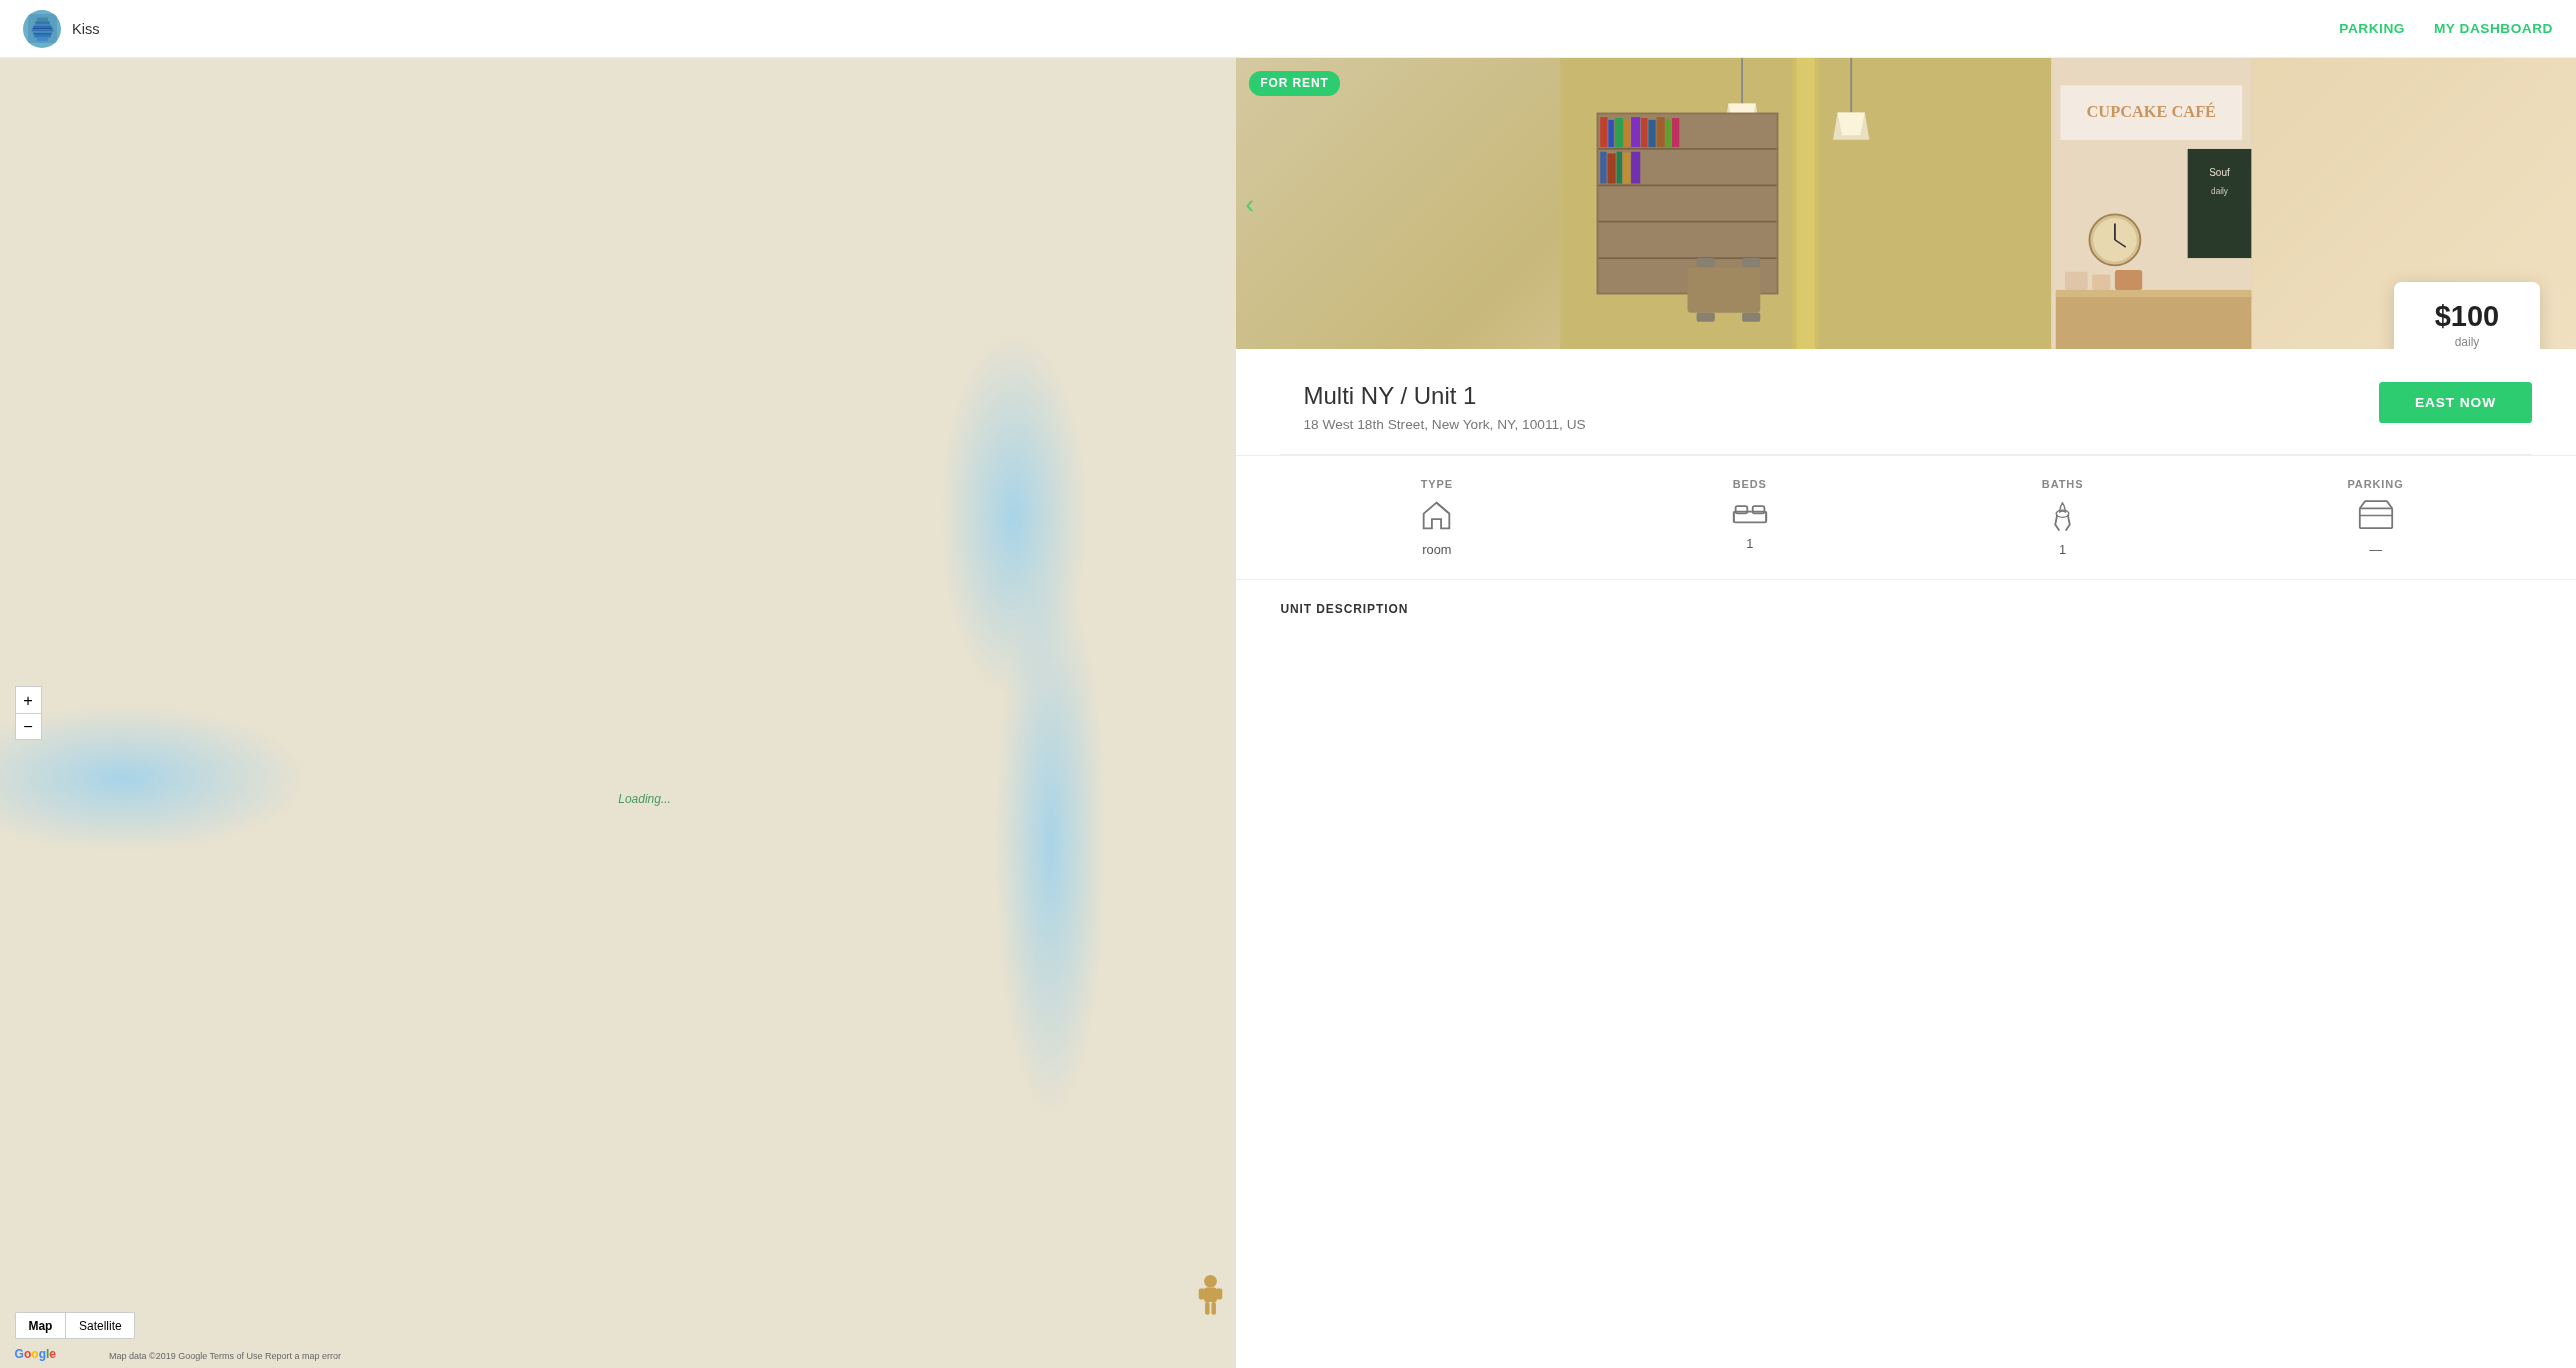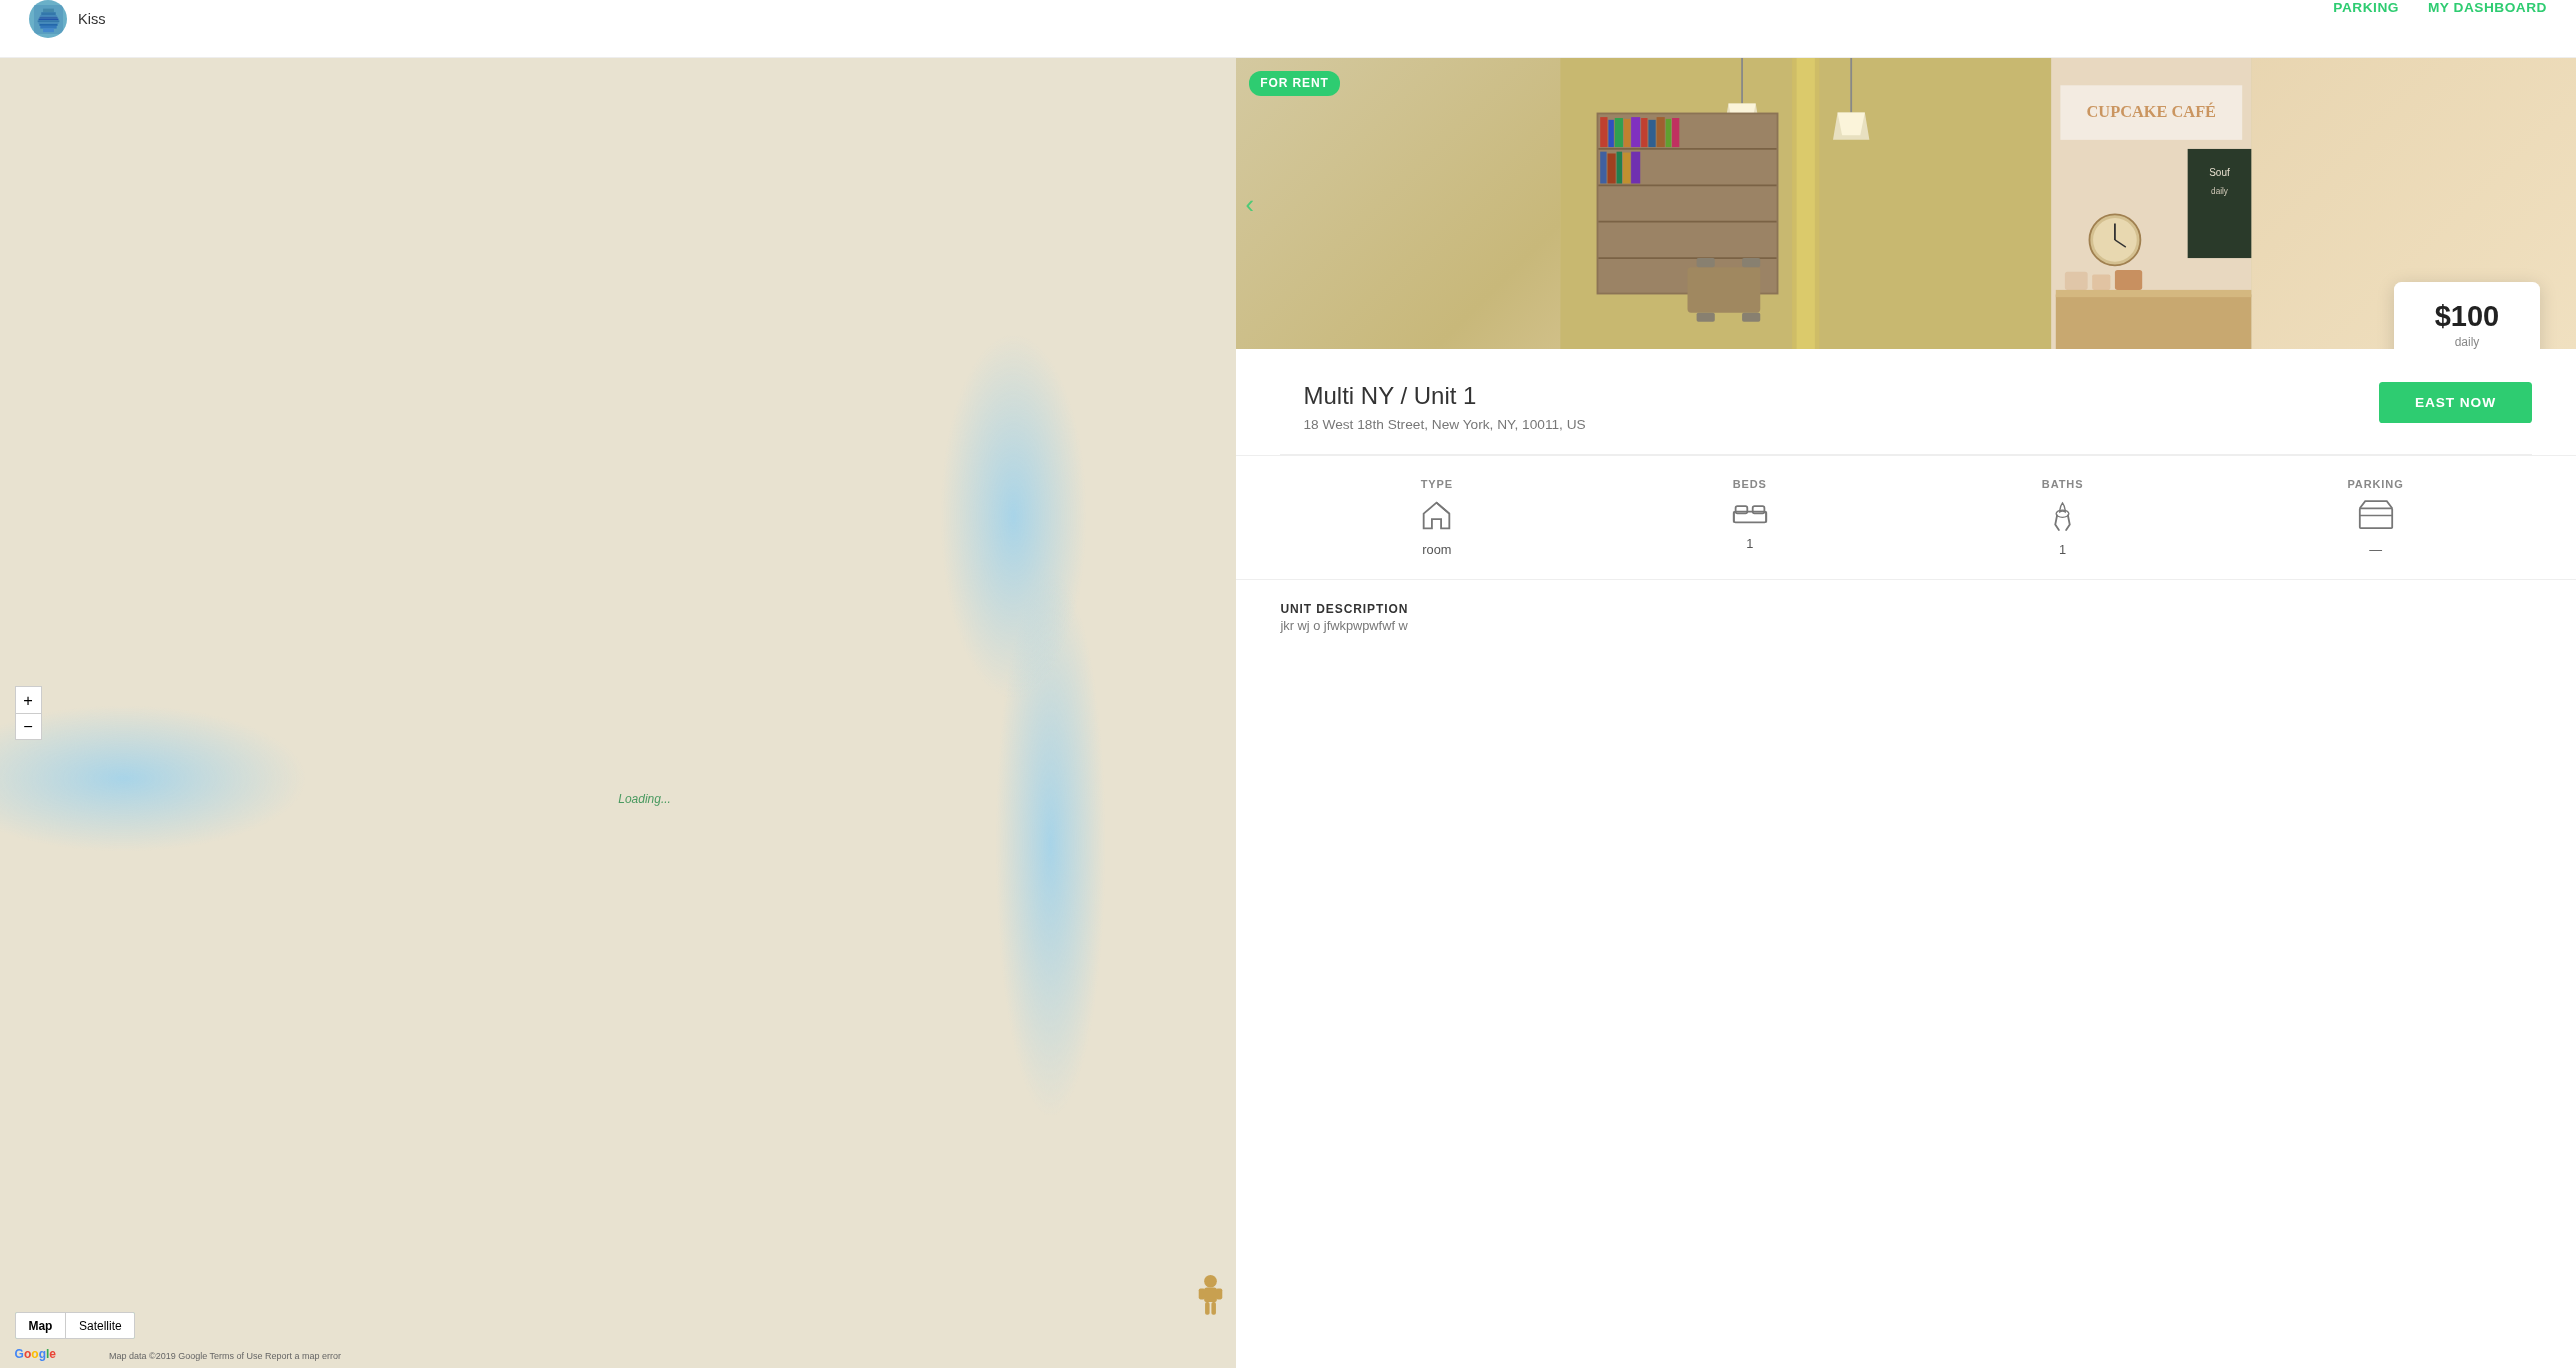--- a/index.html
+++ b/index.html
@@ -1,23 +1,23 @@
 <!DOCTYPE html>
 <html style="font-size:14.6px"><head>
   <meta charset="utf-8">
   <style>
     * { box-sizing: border-box; margin: 0; padding: 0; }
     body { font-family: -apple-system, BlinkMacSystemFont, 'Segoe UI', sans-serif; background: #fff; height: 100vh; overflow: hidden; }
 
     
     #header {
       display: flex;
-      align-items: flex-start;
+      align-items: center;
       justify-content: space-between;
-      padding: 0 29px;
+      padding: 0 23px;
       height: 58px;
       border-bottom: 0.9px solid #eee;
       background: #fff;
       position: relative;
       z-index: 10;
     }
     #header-left { display: flex; align-items: center; gap: 11px; }
     #avatar {
       width: 38px; height: 38px; border-radius: 50%;
       background: #6ab0c8;
@@ -598,18 +598,17 @@
             <path d="M2,10 L8,2 L32,2 L38,10" stroke="#777" stroke-width="2" fill="none"></path>
             <line x1="2" y1="18" x2="38" y2="18" stroke="#777" stroke-width="1.5"></line>
           </svg>
         </div>
         <div class="feature-value">—</div>
       </div>
     </div>
 
     <div id="description-section">
       <div id="description-title">UNIT DESCRIPTION</div>
-      <div id="description-text">jkr wj o jfwkpwpwfwf w</div>
     </div>
 
   </div>
 </div>
 
 
 </body></html>

